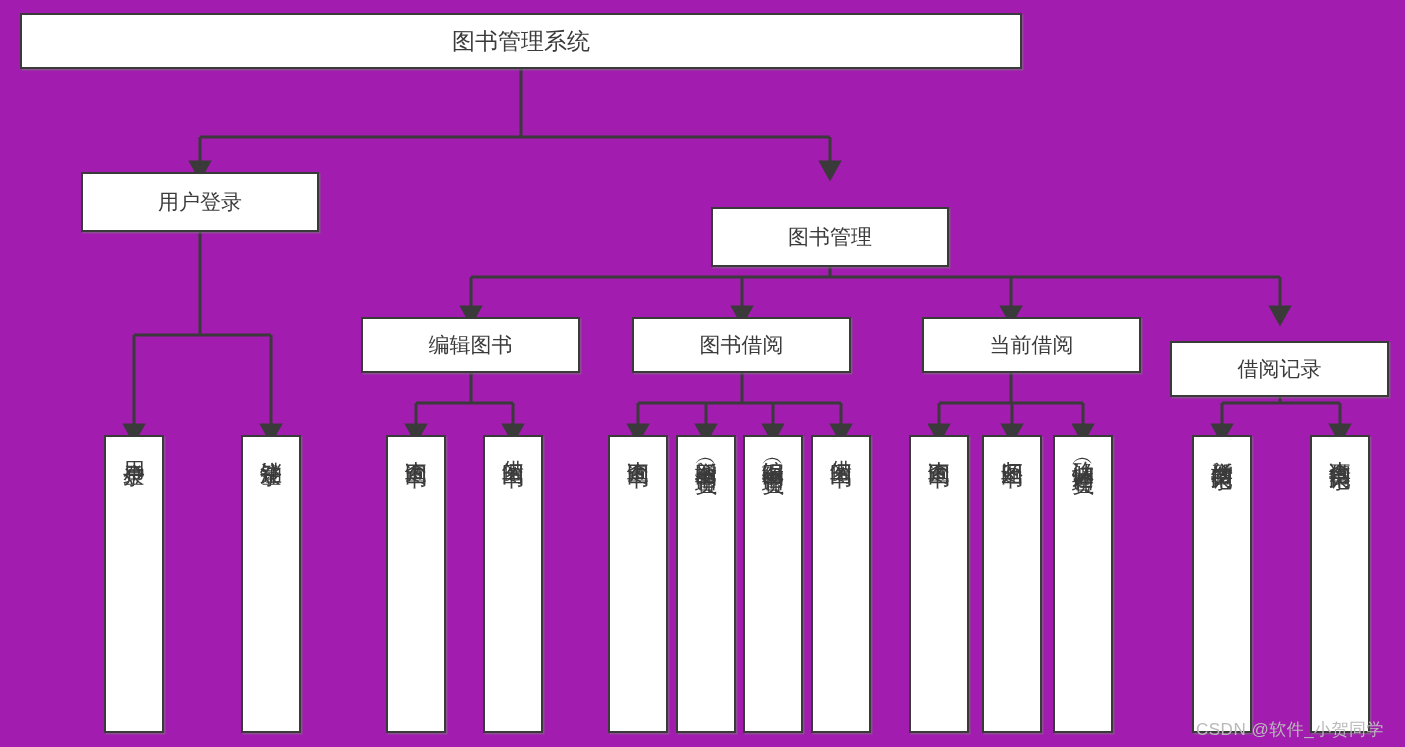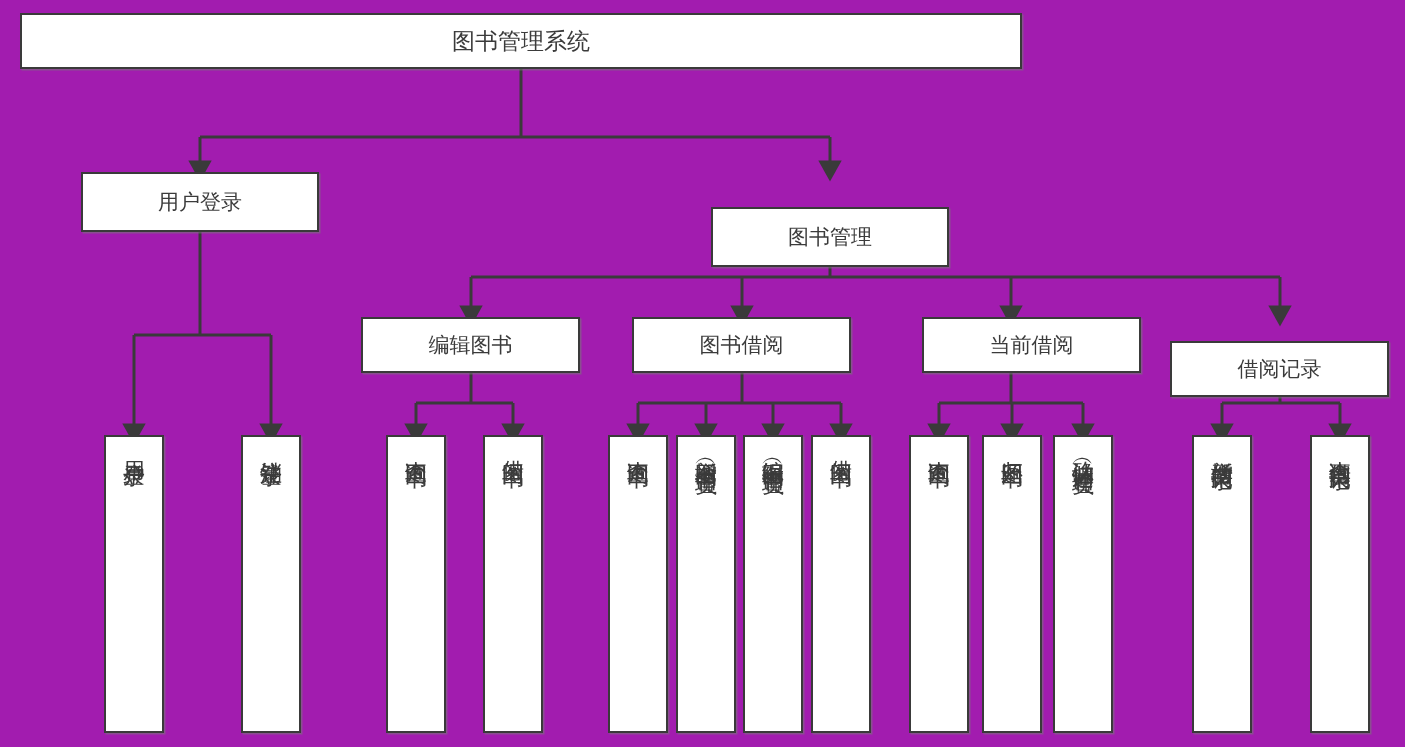--- a/index.html
+++ b/index.html
@@ -177,14 +177,15 @@
         <span class="label">确认归还（管理员）</span>
       </div>
       <div class="node vert" style="left: 1192px; top: 435px; width: 60px; height: 298px;">
         <span class="label">新增借阅记录</span>
       </div>
       <div class="node vert" style="left: 1310px; top: 435px; width: 60px; height: 298px;">
         <span class="label">查询借阅记录</span>
       </div>
     </div>
 
+  <div class="watermark" style="left: 1196px; top: 718px;">CSDN @软件_小贺同学</div>
 
 </div>
 
 </body></html>

